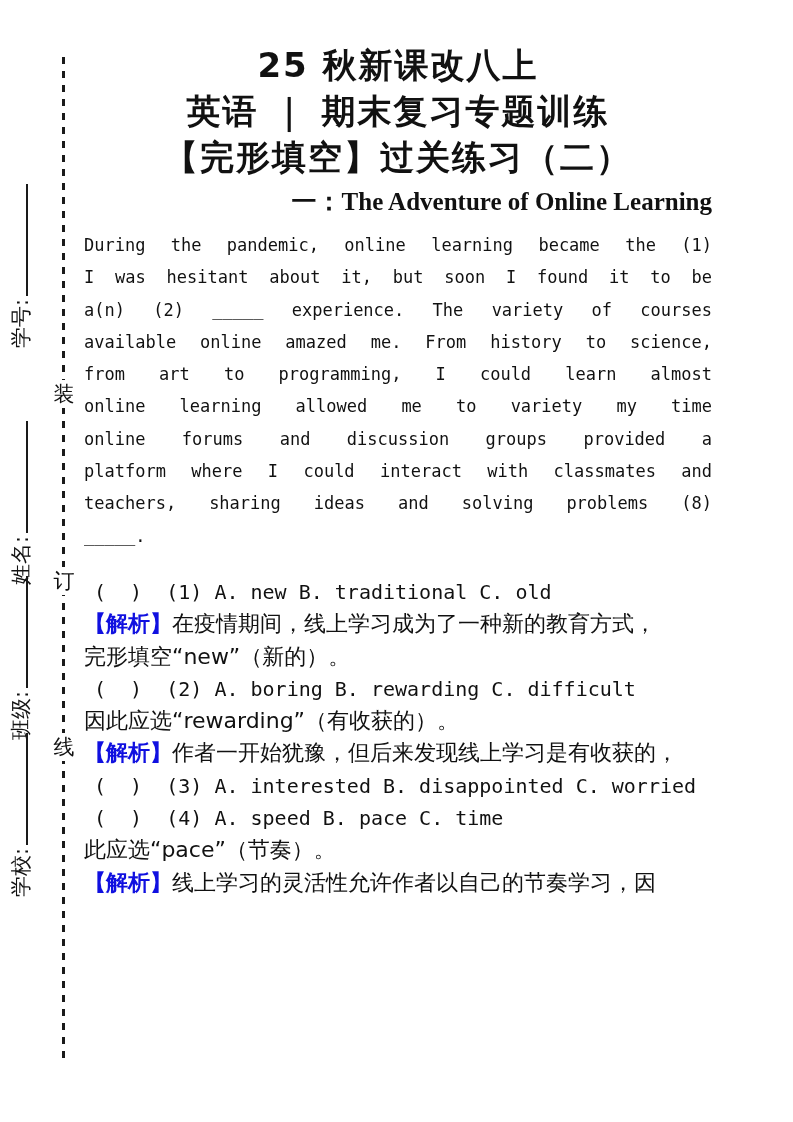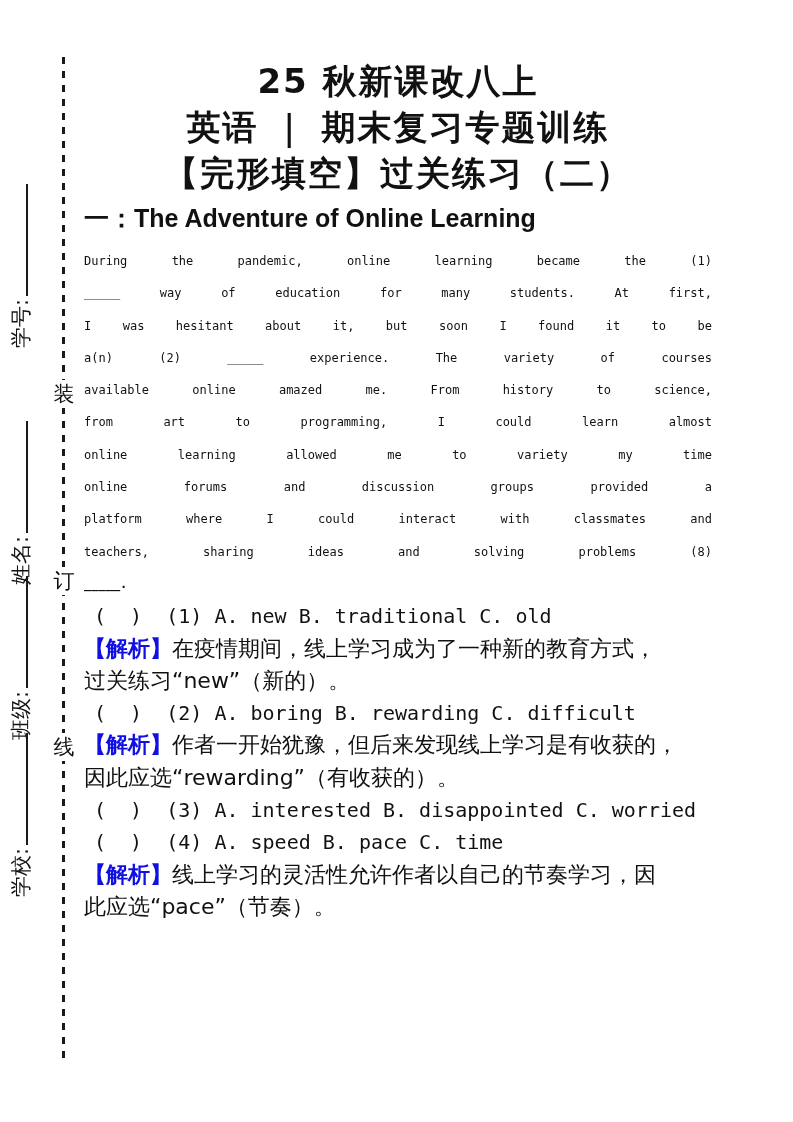--- a/index.html
+++ b/index.html
@@ -33,35 +33,35 @@
   }
   .f-xuehao{top:348px;width:180px}
   .f-xingming{top:585px;width:172px}
   .f-banji{top:740px;width:166px}
   .f-xuexiao{top:897px;width:164px}
   .f-blank{
     display:inline-block;width:112px;height:20px;margin-left:3px;
     border-bottom:2px solid #1a1a1a;vertical-align:baseline;
   }
   
-  .content{position:absolute;left:84px;top:58px;width:628px;}
+  .content{position:absolute;left:84px;top:42px;width:628px;}
   .t1{
     margin:0;font-size:34px;line-height:46px;font-weight:700;
     text-align:center;letter-spacing:2px;
     font-family:"DejaVu Sans","Liberation Sans",sans-serif;
   }
   .t2{
-    margin:0;font-size:25px;line-height:44px;font-weight:700;text-align:left;
-    font-family:Liberation Sans, sans-serif;letter-spacing:0;
+    margin:0;font-size:25px;line-height:44px;font-weight:700;text-align:right;
+    font-family:Liberation Serif, serif;letter-spacing:0;
   }
   .passage{margin-top:5px;font-family:"DejaVu Sans Mono","Liberation Mono",monospace;
-    font-size:12px;line-height:32.3px;}
+    font-size:17px;line-height:32.3px;}
   .pline{text-align:justify;text-align-last:justify;}
-  .pline.last{text-align-last:left;font-weight:bold;}
-  .qa{font-size:22px;line-height:32.3px;}
+  .pline.last{text-align-last:left;}
+  .qa{font-size:22px;line-height:32.3px;margin-top:24px;}
   .stem{
     font-family:"DejaVu Sans Mono","Liberation Mono",monospace;
     font-size:20px;padding-left:10px;white-space:pre;
   }
   .a-line{font-family:"DejaVu Sans","Liberation Sans",sans-serif;}
   .a-label{font-weight:700;text-align:right;}
 </style>
 </head>
 <body>
 
@@ -86,51 +86,50 @@
   </div>
 
   <div class="content">
     <h1 class="t1">25 秋新课改八上</h1>
     <h1 class="t1">英语 ｜ 期末复习专题训练</h1>
     <h1 class="t1">【完形填空】过关练习（二）</h1>
     <h2 class="t2">一：The Adventure of Online Learning</h2>
 
     <div class="passage">
       <div class="pline">During the pandemic, online learning became the (1)</div>
-      <div class="pline">_____ way of education for many students. At first,</div>
       <div class="pline">I was hesitant about it, but soon I found it to be</div>
       <div class="pline">a(n) (2) _____ experience. The variety of courses</div>
       <div class="pline">available online amazed me. From history to science,</div>
       <div class="pline">from art to programming, I could learn almost</div>
       <div class="pline">online learning allowed me to variety my time</div>
       <div class="pline">online forums and discussion groups provided a</div>
       <div class="pline">platform where I could interact with classmates and</div>
       <div class="pline">teachers, sharing ideas and solving problems (8)</div>
       <div class="pline last">_____.</div>
     </div>
 
     <div class="qa">
 
       <div>
         <div class="stem">(  )  (1) A. new B. traditional C. old</div>
         <div class="a-line"><span class="a-label" style="color: rgb(16, 16, 224);">【解析】</span><span>在疫情期间，线上学习成为了一种新的教育方式，</span></div>
-        <div class="a-line">过关练习“new”（新的）。</div>
+        <div class="a-line">完形填空“new”（新的）。</div>
       </div>
 
       <div>
         <div class="stem">(  )  (2) A. boring B. rewarding C. difficult</div>
+        <div class="a-line">因此应选“rewarding”（有收获的）。</div>
         <div class="a-line"><span class="a-label" style="color: rgb(16, 16, 224);">【解析】</span><span>作者一开始犹豫，但后来发现线上学习是有收获的，</span></div>
-        <div class="a-line">因此应选“rewarding”（有收获的）。</div>
       </div>
 
       <div>
         <div class="stem">(  )  (3) A. interested B. disappointed C. worried</div>
       </div>
 
       <div>
         <div class="stem">(  )  (4) A. speed B. pace C. time</div>
+        <div class="a-line">此应选“pace”（节奏）。</div>
         <div class="a-line"><span class="a-label" style="color: rgb(16, 16, 224);">【解析】</span><span>线上学习的灵活性允许作者以自己的节奏学习，因</span></div>
-        <div class="a-line">此应选“pace”（节奏）。</div>
       </div>
 
     </div>
   </div>
 </div>
 
 </body></html>

